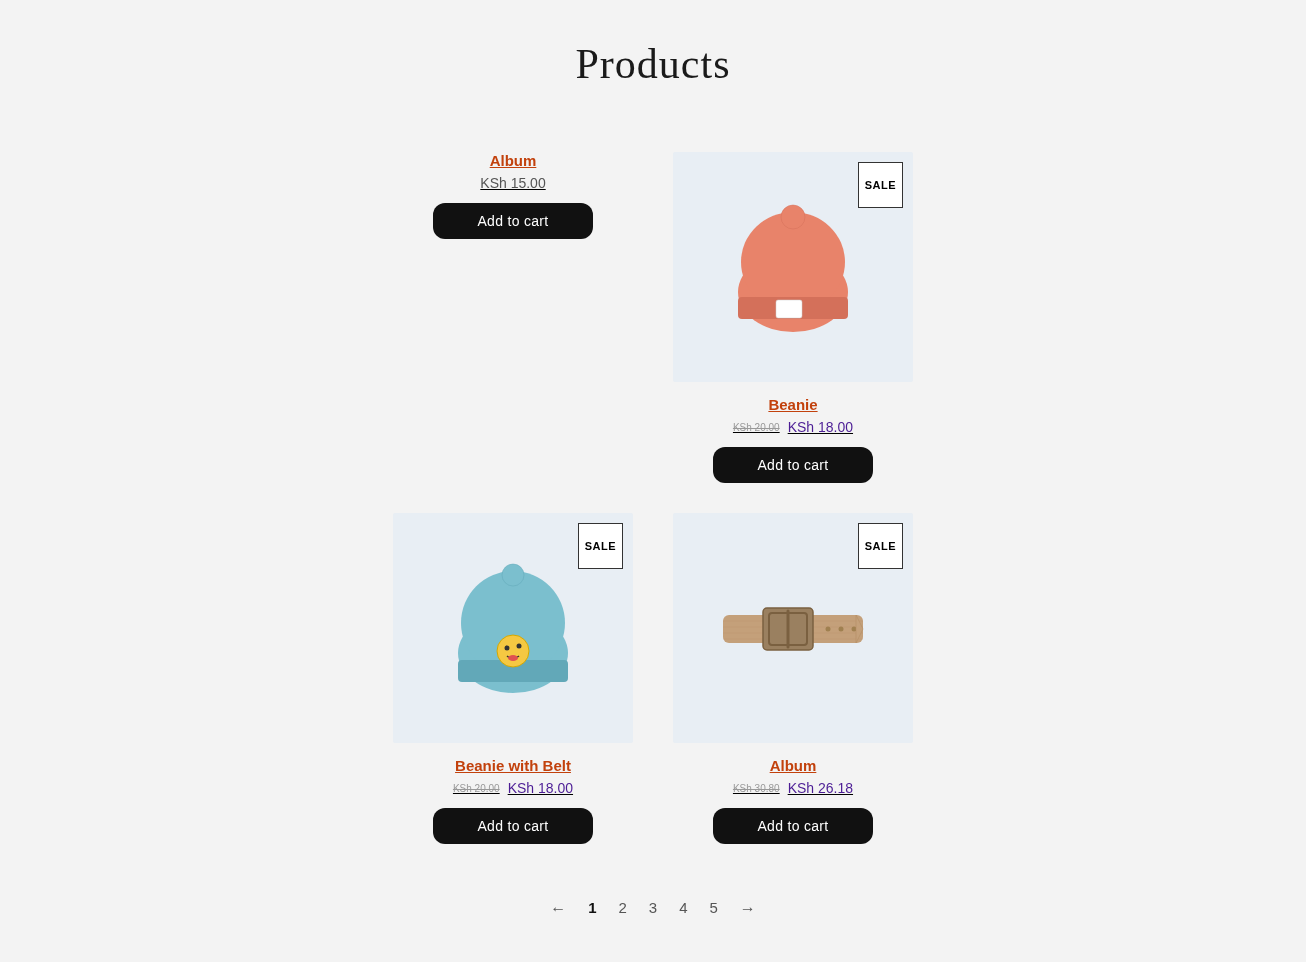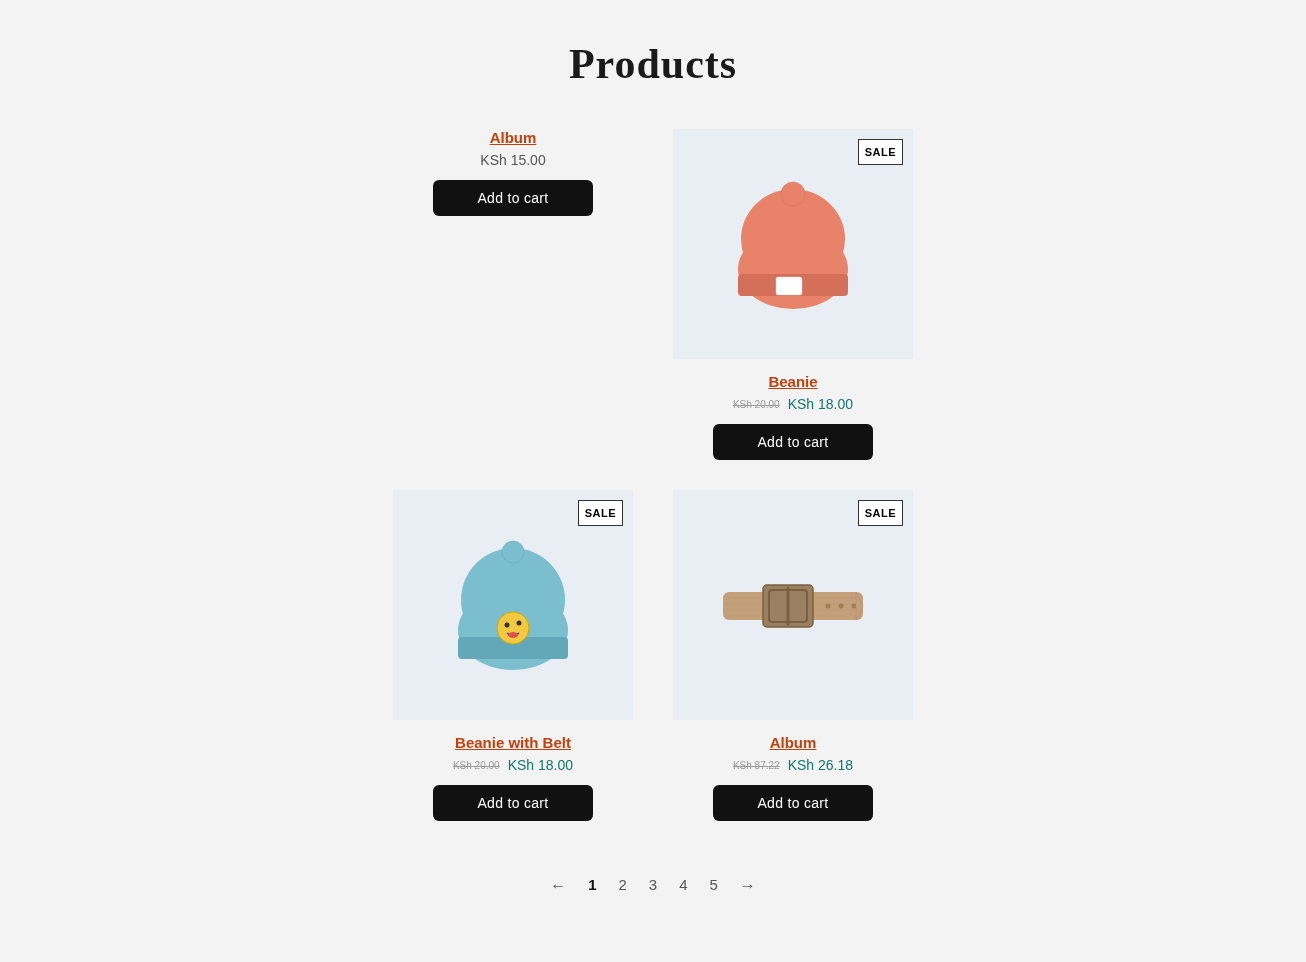--- a/index.html
+++ b/index.html
@@ -9,24 +9,24 @@
       font-family: Georgia, 'Times New Roman', serif;
       min-height: 962px;
       display: flex;
       flex-direction: column;
       align-items: center;
       padding: 40px 20px 60px;
     }
 
     .page-title {
       font-size: 42px;
-      font-weight: 700;
+      font-weight: 400;
       letter-spacing: 1px;
       color: #1a1a1a;
-      margin-bottom: 41px;
+      margin-bottom: 64px;
       font-family: Georgia, serif;
     }
 
     .products-grid {
       display: grid;
       grid-template-columns: 240px 240px;
       gap: 30px 40px;
       margin-bottom: 40px;
     }
 
@@ -51,21 +51,21 @@
 
     .sale-badge {
       position: absolute;
       top: 10px;
       right: 10px;
       border: 1px solid #333;
       background: white;
       font-size: 11px;
       font-family: Arial, sans-serif;
       font-weight: 600;
-      padding: 6px 6px;
+      padding: 16px 6px;
       letter-spacing: 0.5px;
     }
 
     .product-image-svg {
       width: 170px;
       height: 170px;
     }
 
     .product-name {
       font-size: 15px;
@@ -75,52 +75,53 @@
       margin-bottom: 6px;
       font-family: Arial, sans-serif;
       cursor: pointer;
     }
 
     .price-wrapper {
       display: flex;
       gap: 8px;
       align-items: center;
       margin-bottom: 12px;
+      text-decoration: underline;
     }
 
     .price-regular {
       font-size: 14px;
       color: #555;
       font-family: Arial, sans-serif;
     }
 
     .price-original {
       font-size: 10px;
       color: #999;
       text-decoration: line-through;
       font-family: Arial, sans-serif;
     }
 
     .price-sale {
       font-size: 14px;
-      color: #0f766e;
+      color: #4c1d95;
       font-family: Arial, sans-serif;
     }
 
     .add-to-cart-btn {
       background-color: #111;
       color: #fff;
       border: none;
       padding: 10px 44px;
       font-size: 14px;
       font-family: Arial, sans-serif;
       cursor: pointer;
       font-weight: 400;
       letter-spacing: 0.3px;
-      border-radius: 6px;
+      border-radius: 12px;
     }
 
     
     .pagination {
       display: flex;
       align-items: center;
       gap: 6px;
       margin-top: 10px;
     }
 
@@ -243,21 +244,21 @@
 
         <circle cx="120" cy="86" r="2.5" fill="#a08050"></circle>
         <circle cx="133" cy="86" r="2.5" fill="#a08050"></circle>
         <circle cx="146" cy="86" r="2.5" fill="#a08050"></circle>
 
         <path d="M148 72 L155 86 L148 100 Z" fill="#c4a07a" stroke="#b08a60" stroke-width="0.5"></path>
       </svg>
     </div>
     <div class="product-name">Album</div>
     <div class="price-wrapper">
-      <span class="price-original">KSh 87.22</span>
+      <span class="price-original">KSh 30.80</span>
       <span class="price-sale">KSh 26.18</span>
     </div>
     <button class="add-to-cart-btn">Add to cart</button>
   </div>
 
 </div>
 
 <div class="pagination">
   <a class="page-arrow" href="#">←</a>
   <a class="page-num active" href="#">1</a>

